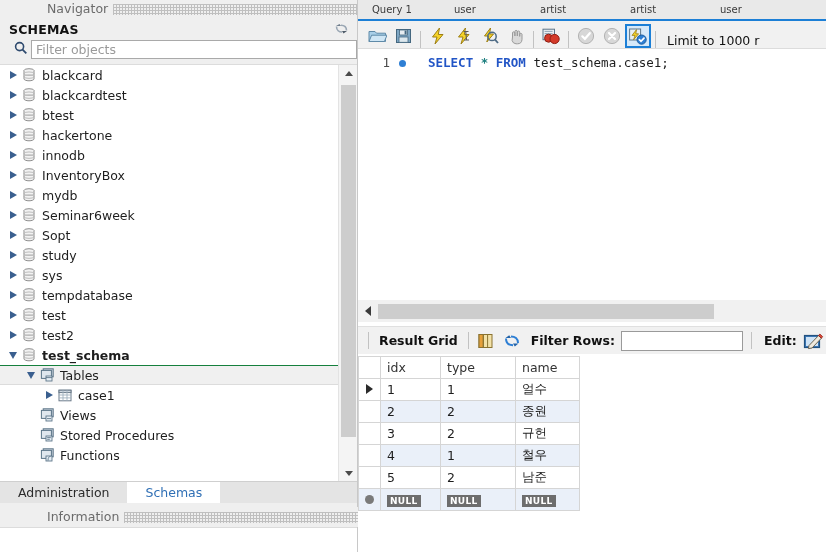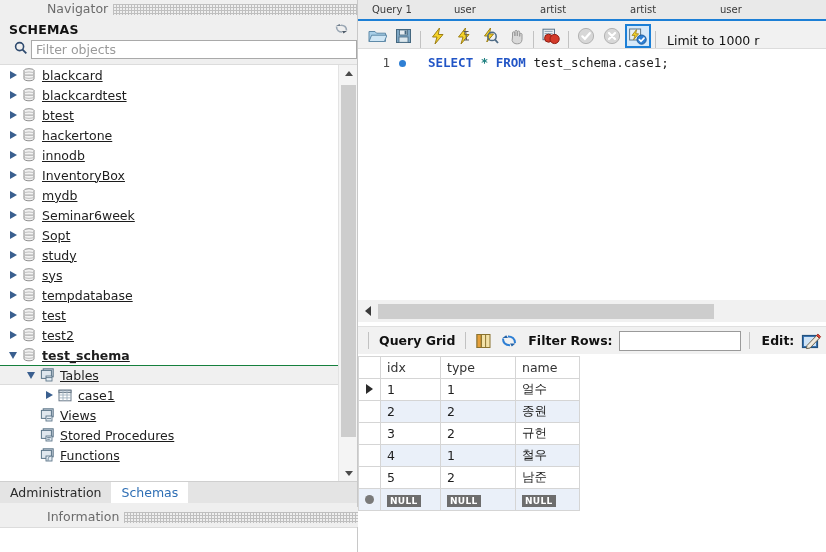--- a/index.html
+++ b/index.html
@@ -81,21 +81,20 @@
     width: 357px; height: 417px;
     background: #ffffff;
     border-top: 1px solid #dcdcdc;
     overflow: hidden;
   }
   #tree {
     position: absolute; left: 0; top: 0;
     width: 338px; height: 417px;
     background: #fff;
     overflow: hidden;
-    text-decoration: underline;
   }
   .tree-row {
     height: 20px;
     display: flex; align-items: center;
     white-space: nowrap;
     font-size: 12.5px;
     color: #1d1d1d;
     padding-right: 4px;
   }
   .tree-row.selected { background: #f0f0f0; border-top:1px solid #15803d; border-bottom:1px solid #dcdcdc; height:20px;}
@@ -147,21 +146,21 @@
   
   #nav-tabs {
     position: absolute; left: 0; top: 481px;
     width: 357px; height: 22px;
     background: #e4e4e4;
     display:flex; align-items:flex-end;
     border-top: 1px solid #cfcfcf;
   }
   .nav-tab {
     height: 21px; line-height: 21px;
-    padding: 0 10px;
+    padding: 0 18px;
     font-size: 12.5px;
     color: #2b2b2b;
     background: #e4e4e4;
   }
   .nav-tab.active { background: #ffffff; color: #2f6fb5; }
   #info-caption {
     position:absolute; left:0; top:507px; width: 357px; height: 20px;
     background:#efefef;
   }
   #info-body {
@@ -790,21 +789,21 @@
     <div id="hscroll">
       <div id="hs-left">
           <span class="chev"></span>
         </div>
       <div id="hs-track"></div>
       <div id="hs-thumb"></div>
     </div>
 
     <div id="rg-toolbar">
       <div class="tb-sep"></div>
-      <span id="rg-label">Query Grid</span>
+      <span id="rg-label">Result Grid</span>
       <div class="tb-sep"></div>
       <div class="tb-ico">
         <svg width="17" height="16" viewBox="0 0 17 16">
           <rect x="2" y="1.5" width="13" height="13" fill="#f3e2a8" stroke="#8a7330" stroke-width="1"></rect>
           <rect x="2" y="1.5" width="4.3" height="13" fill="#e6a03a" stroke="#8a7330" stroke-width="1"></rect>
           <path d="M6.3 1.5 v13 M10.6 1.5 v13" stroke="#8a7330" stroke-width="1"></path>
         </svg>
       </div>
       <div class="tb-ico">
         <svg width="18" height="16" viewBox="0 0 18 16">

